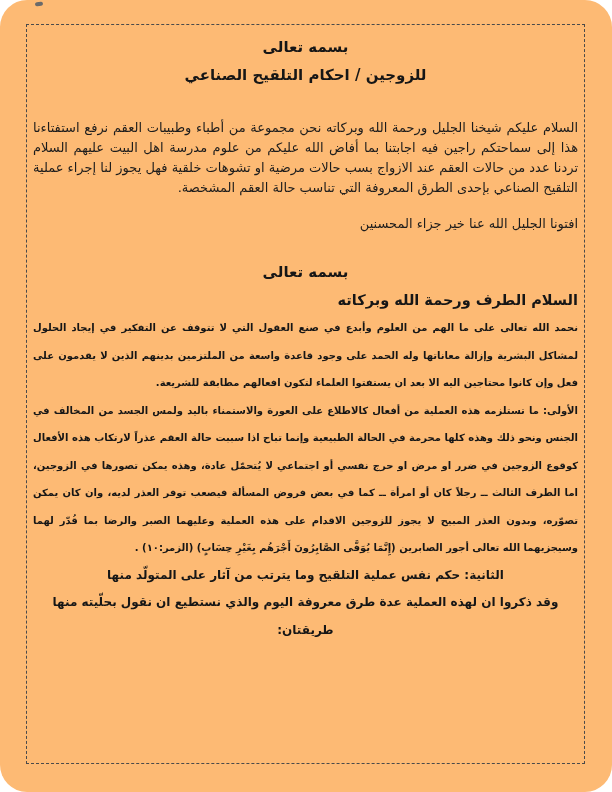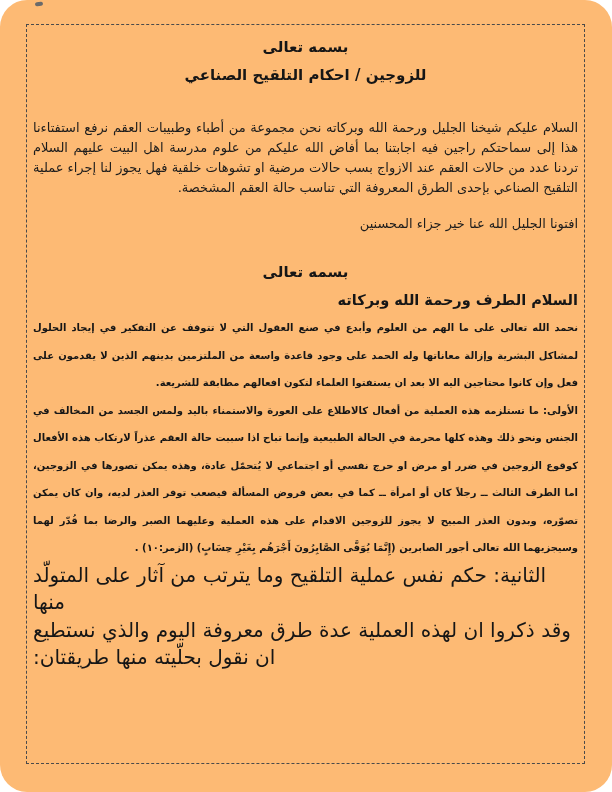--- a/index.html
+++ b/index.html
@@ -93,24 +93,24 @@
   .answer-paragraph {
     margin: 0;
     font-weight: bold;
     font-size: 10px;
     line-height: 27.5px;
     text-align: justify;
     text-align-last: right;
   }
   .answer-line {
     margin: 0;
-    font-weight: normal;
-    font-size: 20px;
+    font-weight: bold;
+    font-size: 12px;
     line-height: 27.5px;
-    text-align: left;
+    text-align: center;
   }
 </style>
 </head>
 <body>
 
 <div class="page">
 
   <div class="scan-speck"></div>
 
   <div class="frame"></div>

